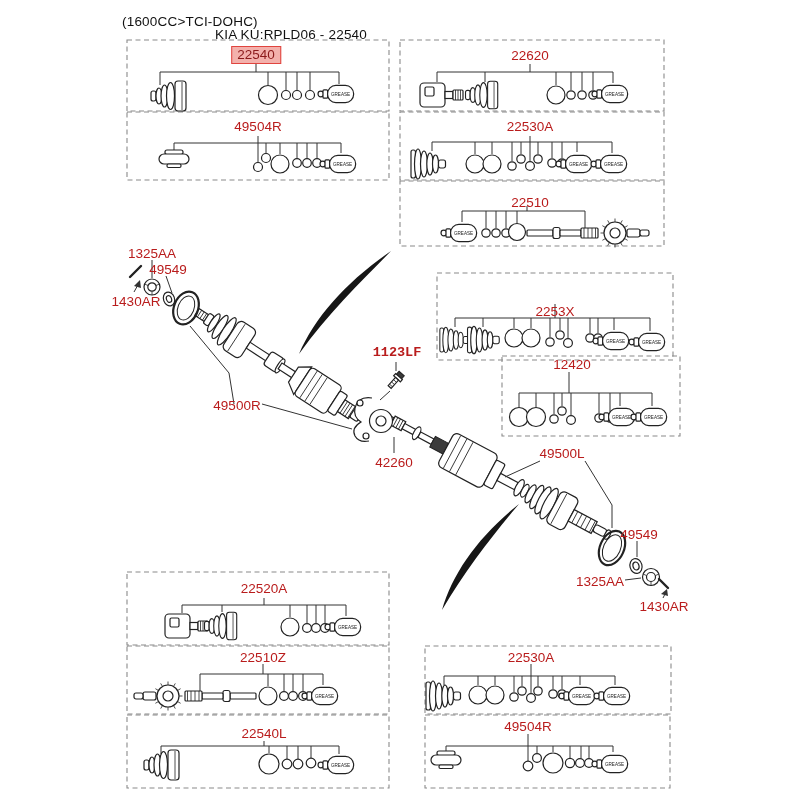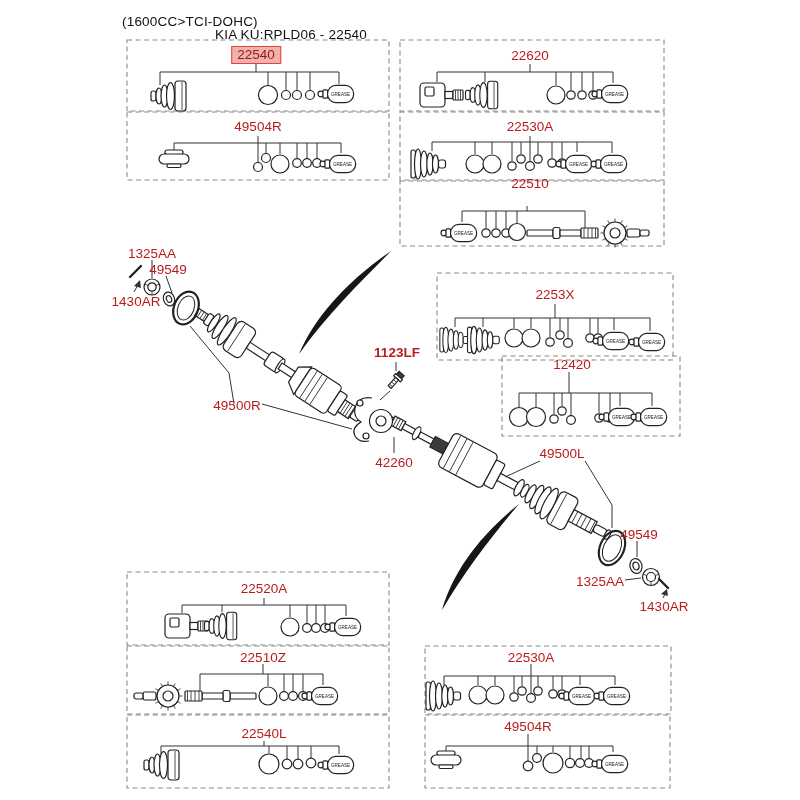--- a/index.html
+++ b/index.html
@@ -5,21 +5,21 @@
   html,body{margin:0;padding:0;background:#fff;}
   .canvas{position:relative;width:800px;height:800px;background:#fff;overflow:hidden;
           font-family:"Liberation Sans",sans-serif;}
   .canvas svg{position:absolute;left:0;top:0;}
   .title{position:absolute;font-size:13.5px;color:#111;white-space:nowrap;letter-spacing:.2px;}
   .t1{left:122px;top:14px;}
   .t2{left:215px;top:27px;}
   .plabel{position:absolute;font-size:13.5px;color:#b91c1c;transform:translateX(-50%);
           white-space:nowrap;line-height:1.15;cursor:pointer;}
   .plabel.hl{color:#8b1a1a;background:#f3b1ac;border:1.6px solid #e0443e;padding:0 5px;}
-  .plabel.bold{font-weight:bold;}
+  .plabel.bold{font-weight:bold;font-family:Liberation Mono, monospace;}
   
   .dash{fill:none;stroke:#8a8a8a;stroke-width:1.1;stroke-dasharray:5 3.5;}
   .ln{stroke:#333;stroke-width:1;fill:none;}
   .pt{stroke:#222;stroke-width:1.2;fill:#fff;}
   .thin{stroke:#222;stroke-width:.8;fill:none;}
   .ring{fill:none;stroke:#222;stroke-width:2.2;}
   .ringi{fill:none;stroke:#222;stroke-width:1;}
   .pin{stroke:#222;stroke-width:2.4;fill:none;stroke-linecap:round;}
   .dk{fill:#3b3b3b;stroke:#222;stroke-width:1;}
   .crescent{fill:#161616;stroke:none;}
@@ -416,22 +416,22 @@
   </g>
 </svg>
 
 <span class="title t1">(1600CC&gt;TCI-DOHC)</span>
 <span class="title t2">KIA KU:RPLD06 - 22540</span>
 
 <div class="plabel hl" style="left:256px;top:46px">22540</div>
 <div class="plabel" style="left:530px;top:48px">22620</div>
 <div class="plabel" style="left:258px;top:119px">49504R</div>
 <div class="plabel" style="left:530px;top:119px">22530A</div>
-<div class="plabel" style="left:530px;top:176px">22510</div>
-<div class="plabel" style="left:555px;top:287px">2253X</div>
+<div class="plabel" style="left:530px;top:195px">22510</div>
+<div class="plabel" style="left:555px;top:304px">2253X</div>
 <div class="plabel" style="left:572px;top:357px">12420</div>
 <div class="plabel" style="left:264px;top:581px">22520A</div>
 <div class="plabel" style="left:263px;top:650px">22510Z</div>
 <div class="plabel" style="left:264px;top:726px">22540L</div>
 <div class="plabel" style="left:531px;top:650px">22530A</div>
 <div class="plabel" style="left:528px;top:719px">49504R</div>
 
 <div class="plabel" style="left:152px;top:246px">1325AA</div>
 <div class="plabel" style="left:168px;top:262px">49549</div>
 <div class="plabel" style="left:136px;top:294px">1430AR</div>

